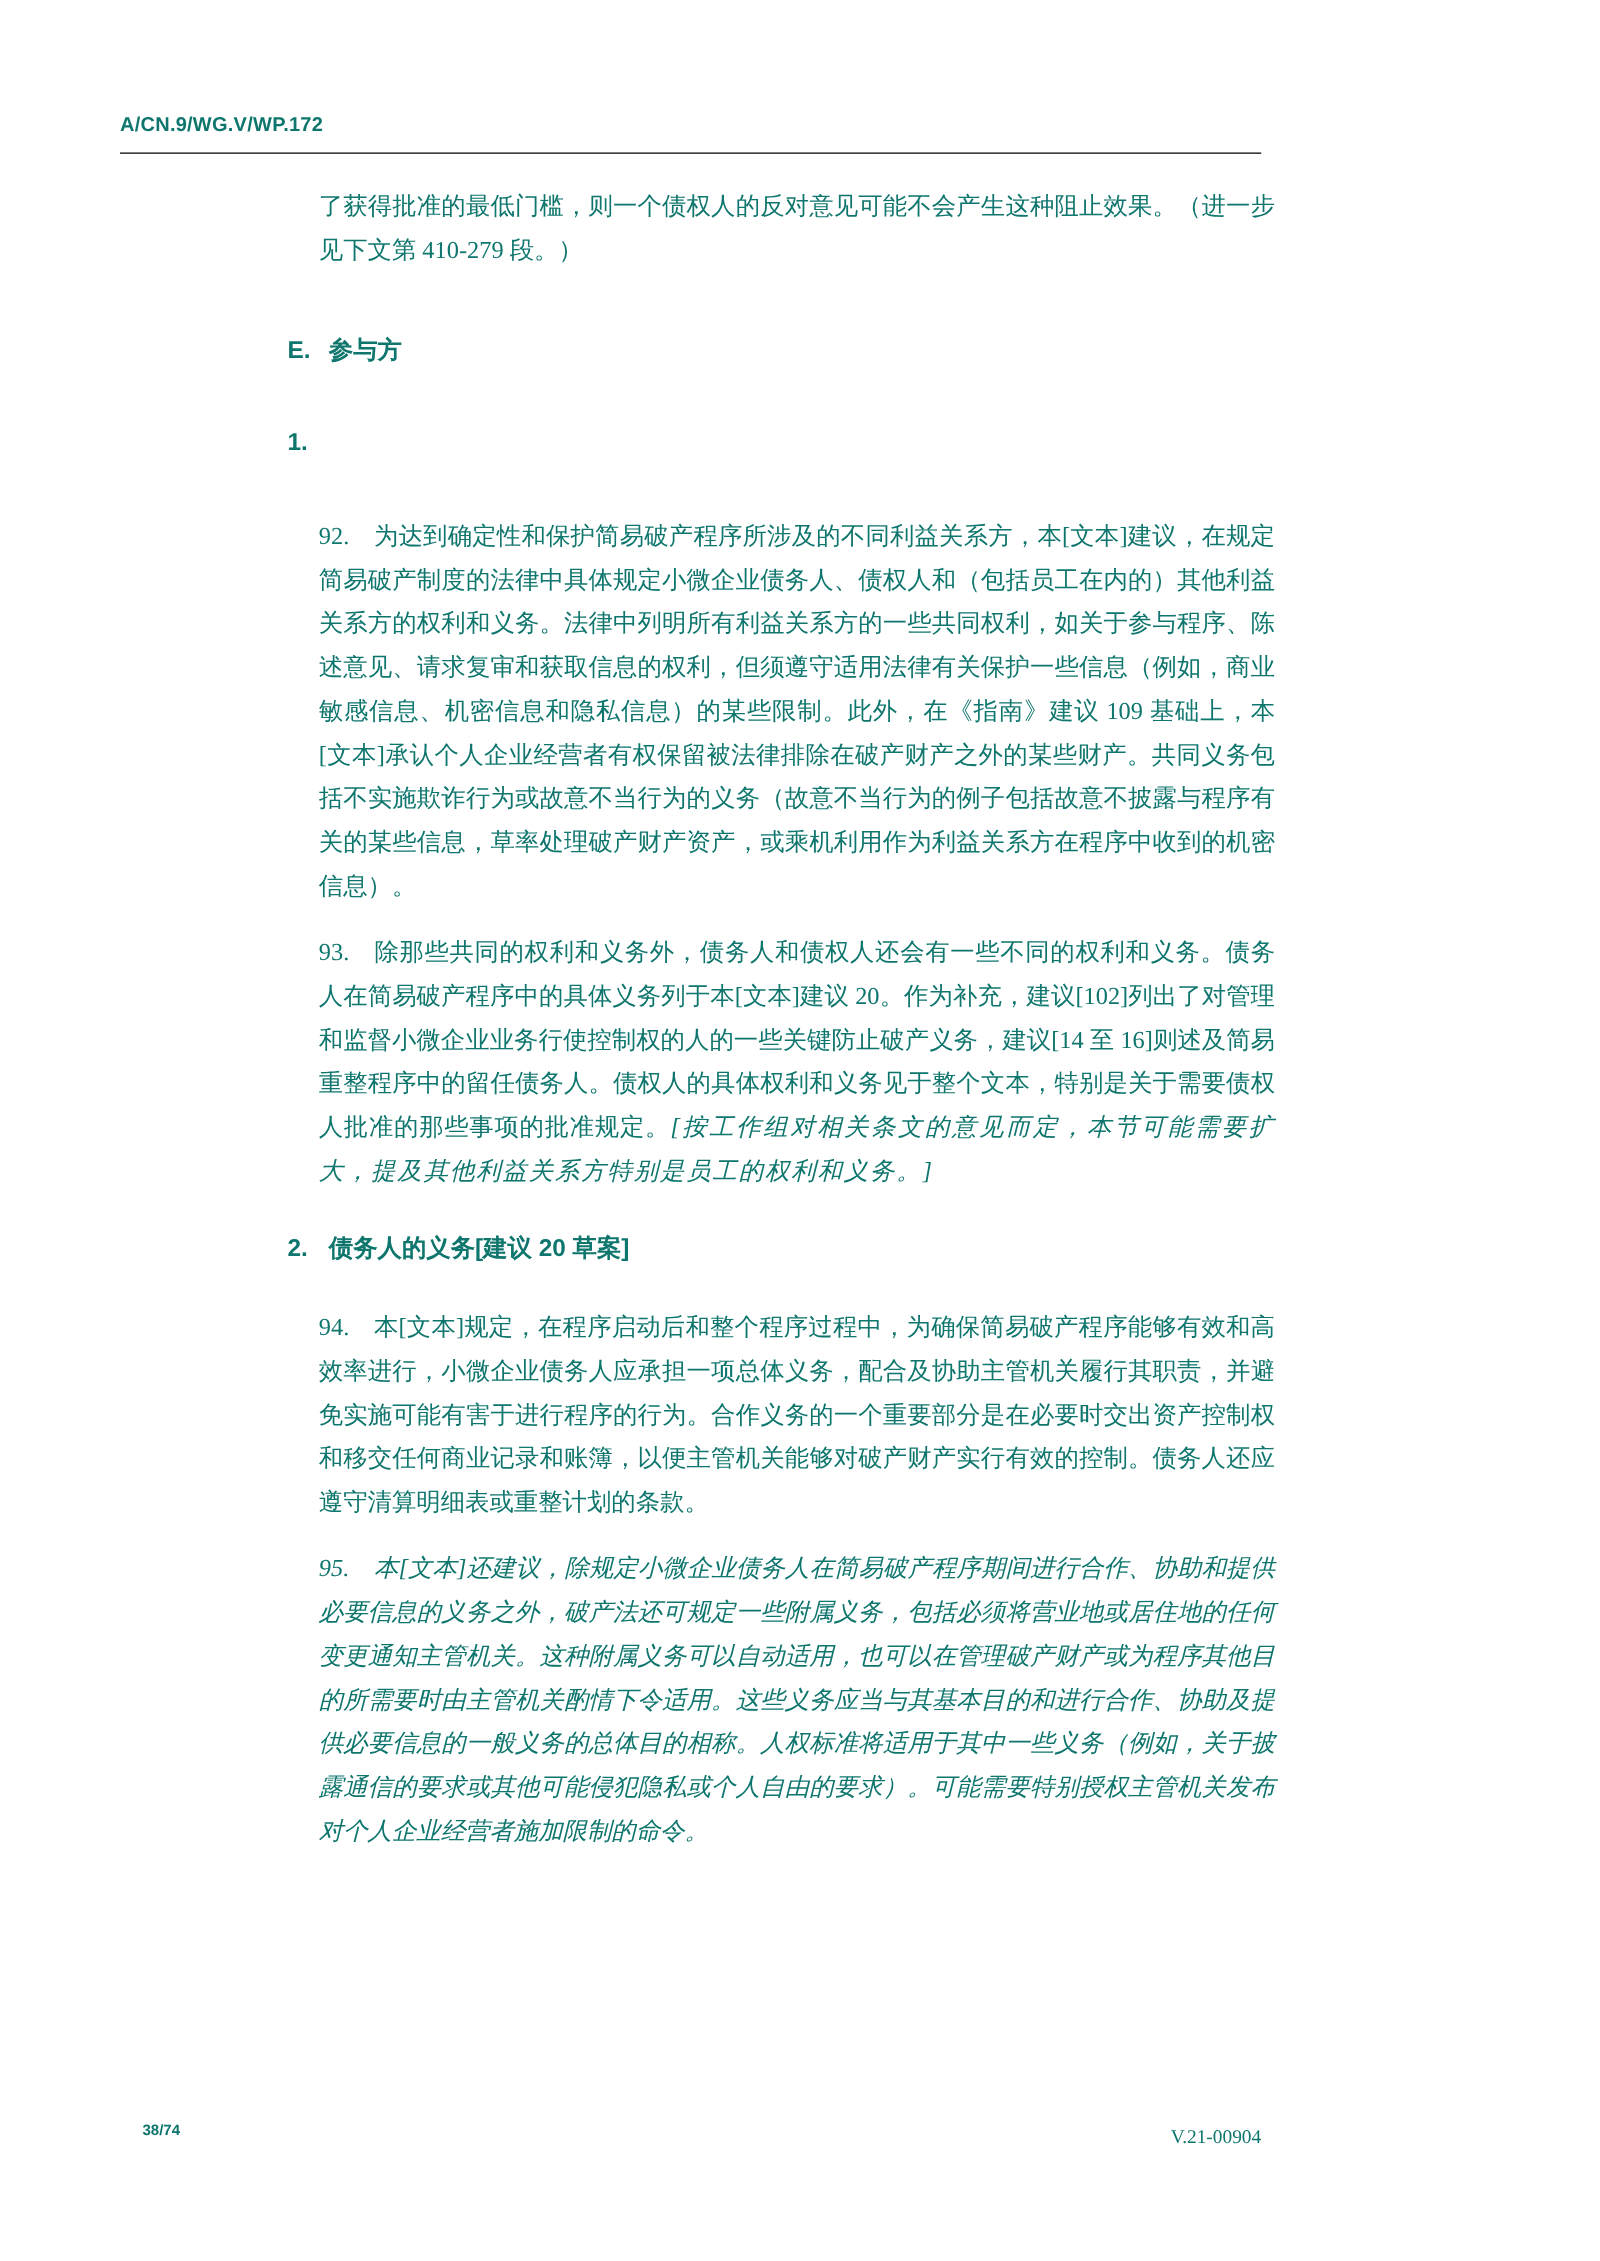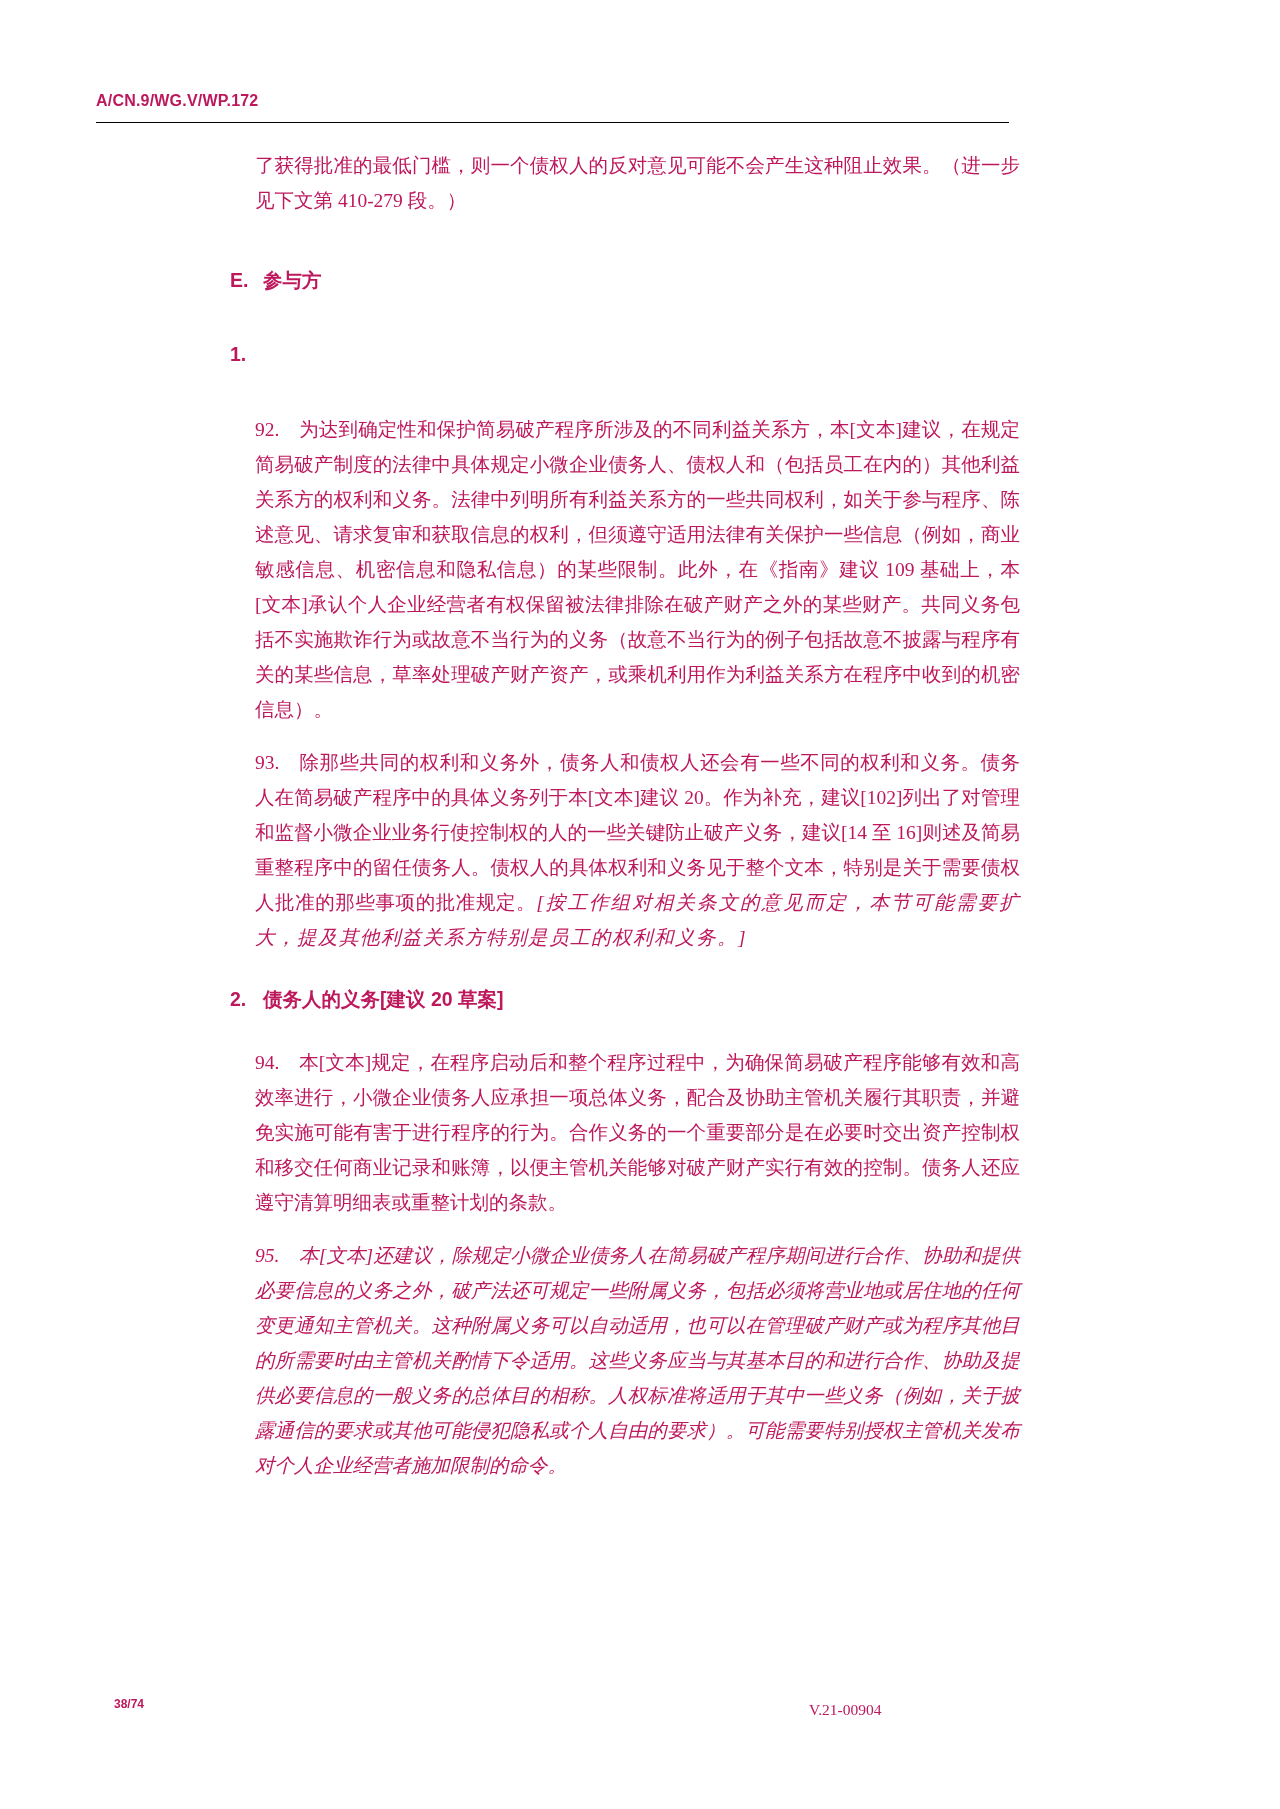--- a/index.html
+++ b/index.html
@@ -7,21 +7,21 @@
     padding: 0;
     background: #ffffff;
   }
   .page {
     position: relative;
     width: 1280px;
     height: 1809px;
     background: #ffffff;
     overflow: hidden;
     font-family: "Liberation Serif", "DejaVu Serif", serif;
-    color: #be185d;
+    color: #0f766e;
   }
 
   
   .doc-header {
     position: absolute;
     left: 96px;
     top: 92px;
     width: 913px;
   }
   .doc-symbol {
@@ -90,20 +90,21 @@
     top: 1697px;
     font-family: "Liberation Sans", "DejaVu Sans", sans-serif;
     font-weight: bold;
     font-size: 12px;
   }
   .doc-id {
     position: absolute;
     right: 271px;
     top: 1701px;
     width: 200px;
+    text-align: right;
     font-size: 15.5px;
     font-family: "Liberation Serif", "DejaVu Serif", serif;
   }
 </style>
 </head>
 <body>
 
 <div class="page">
 
   <div class="doc-header">

